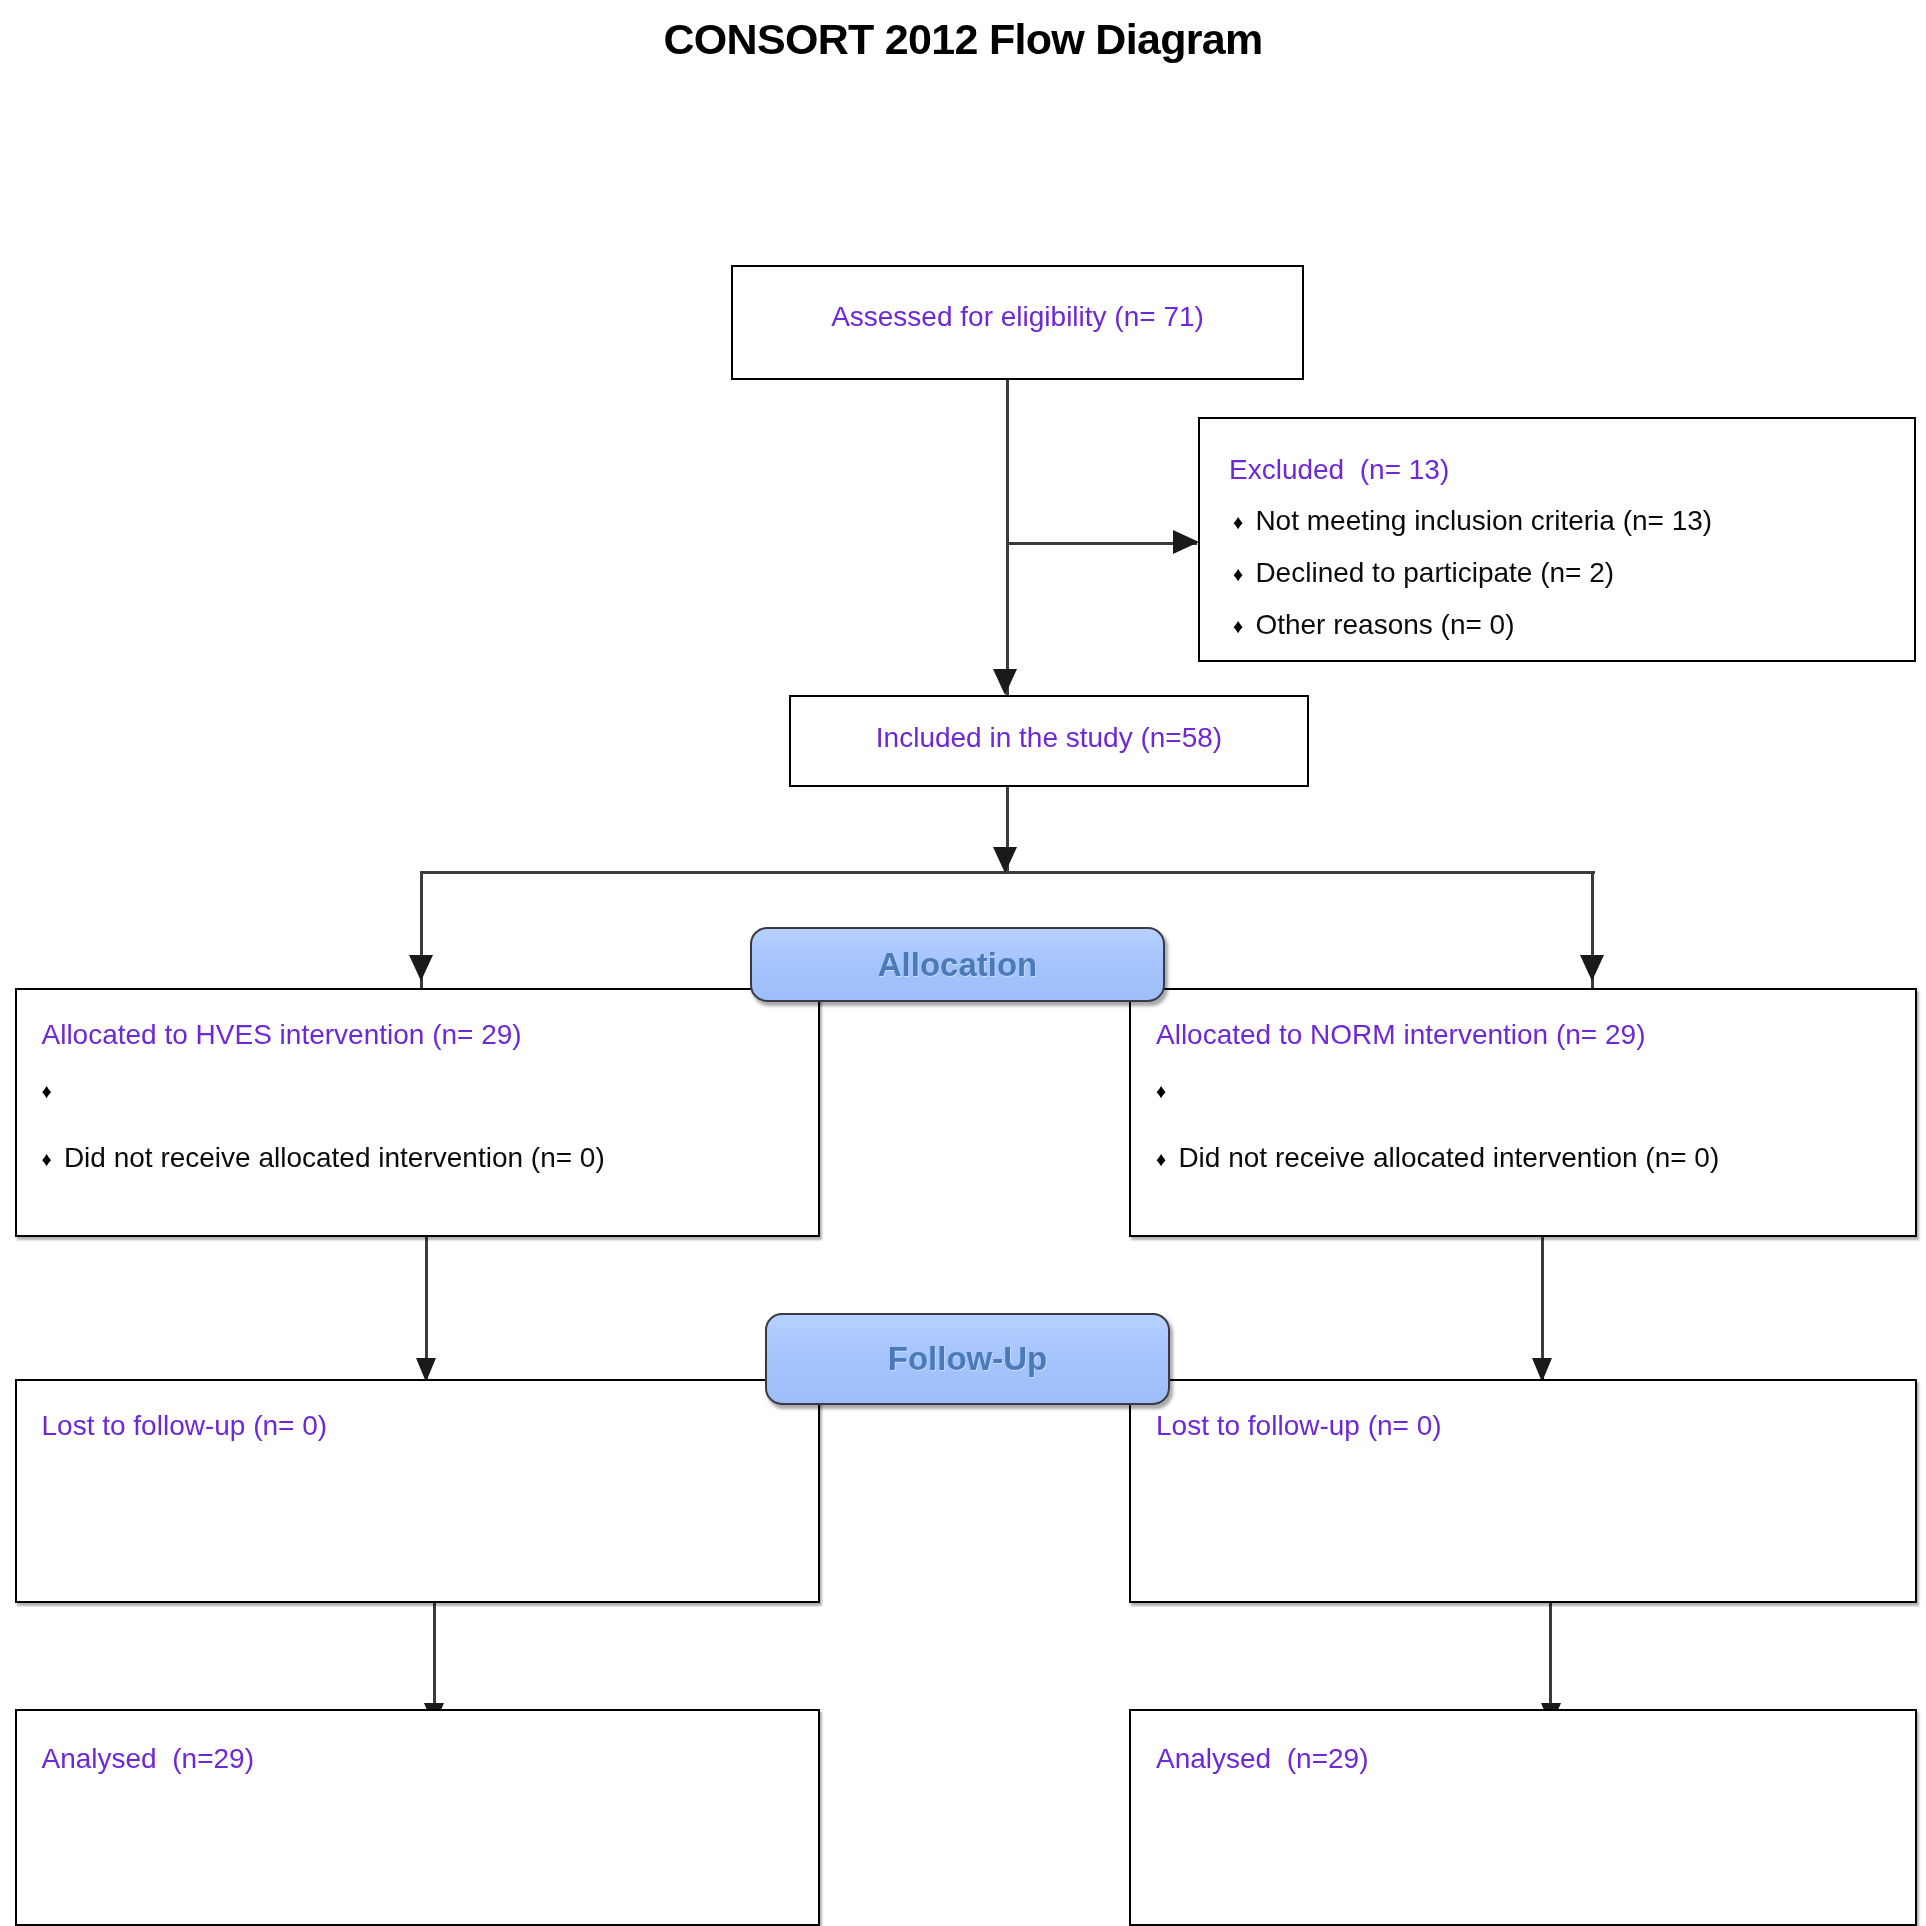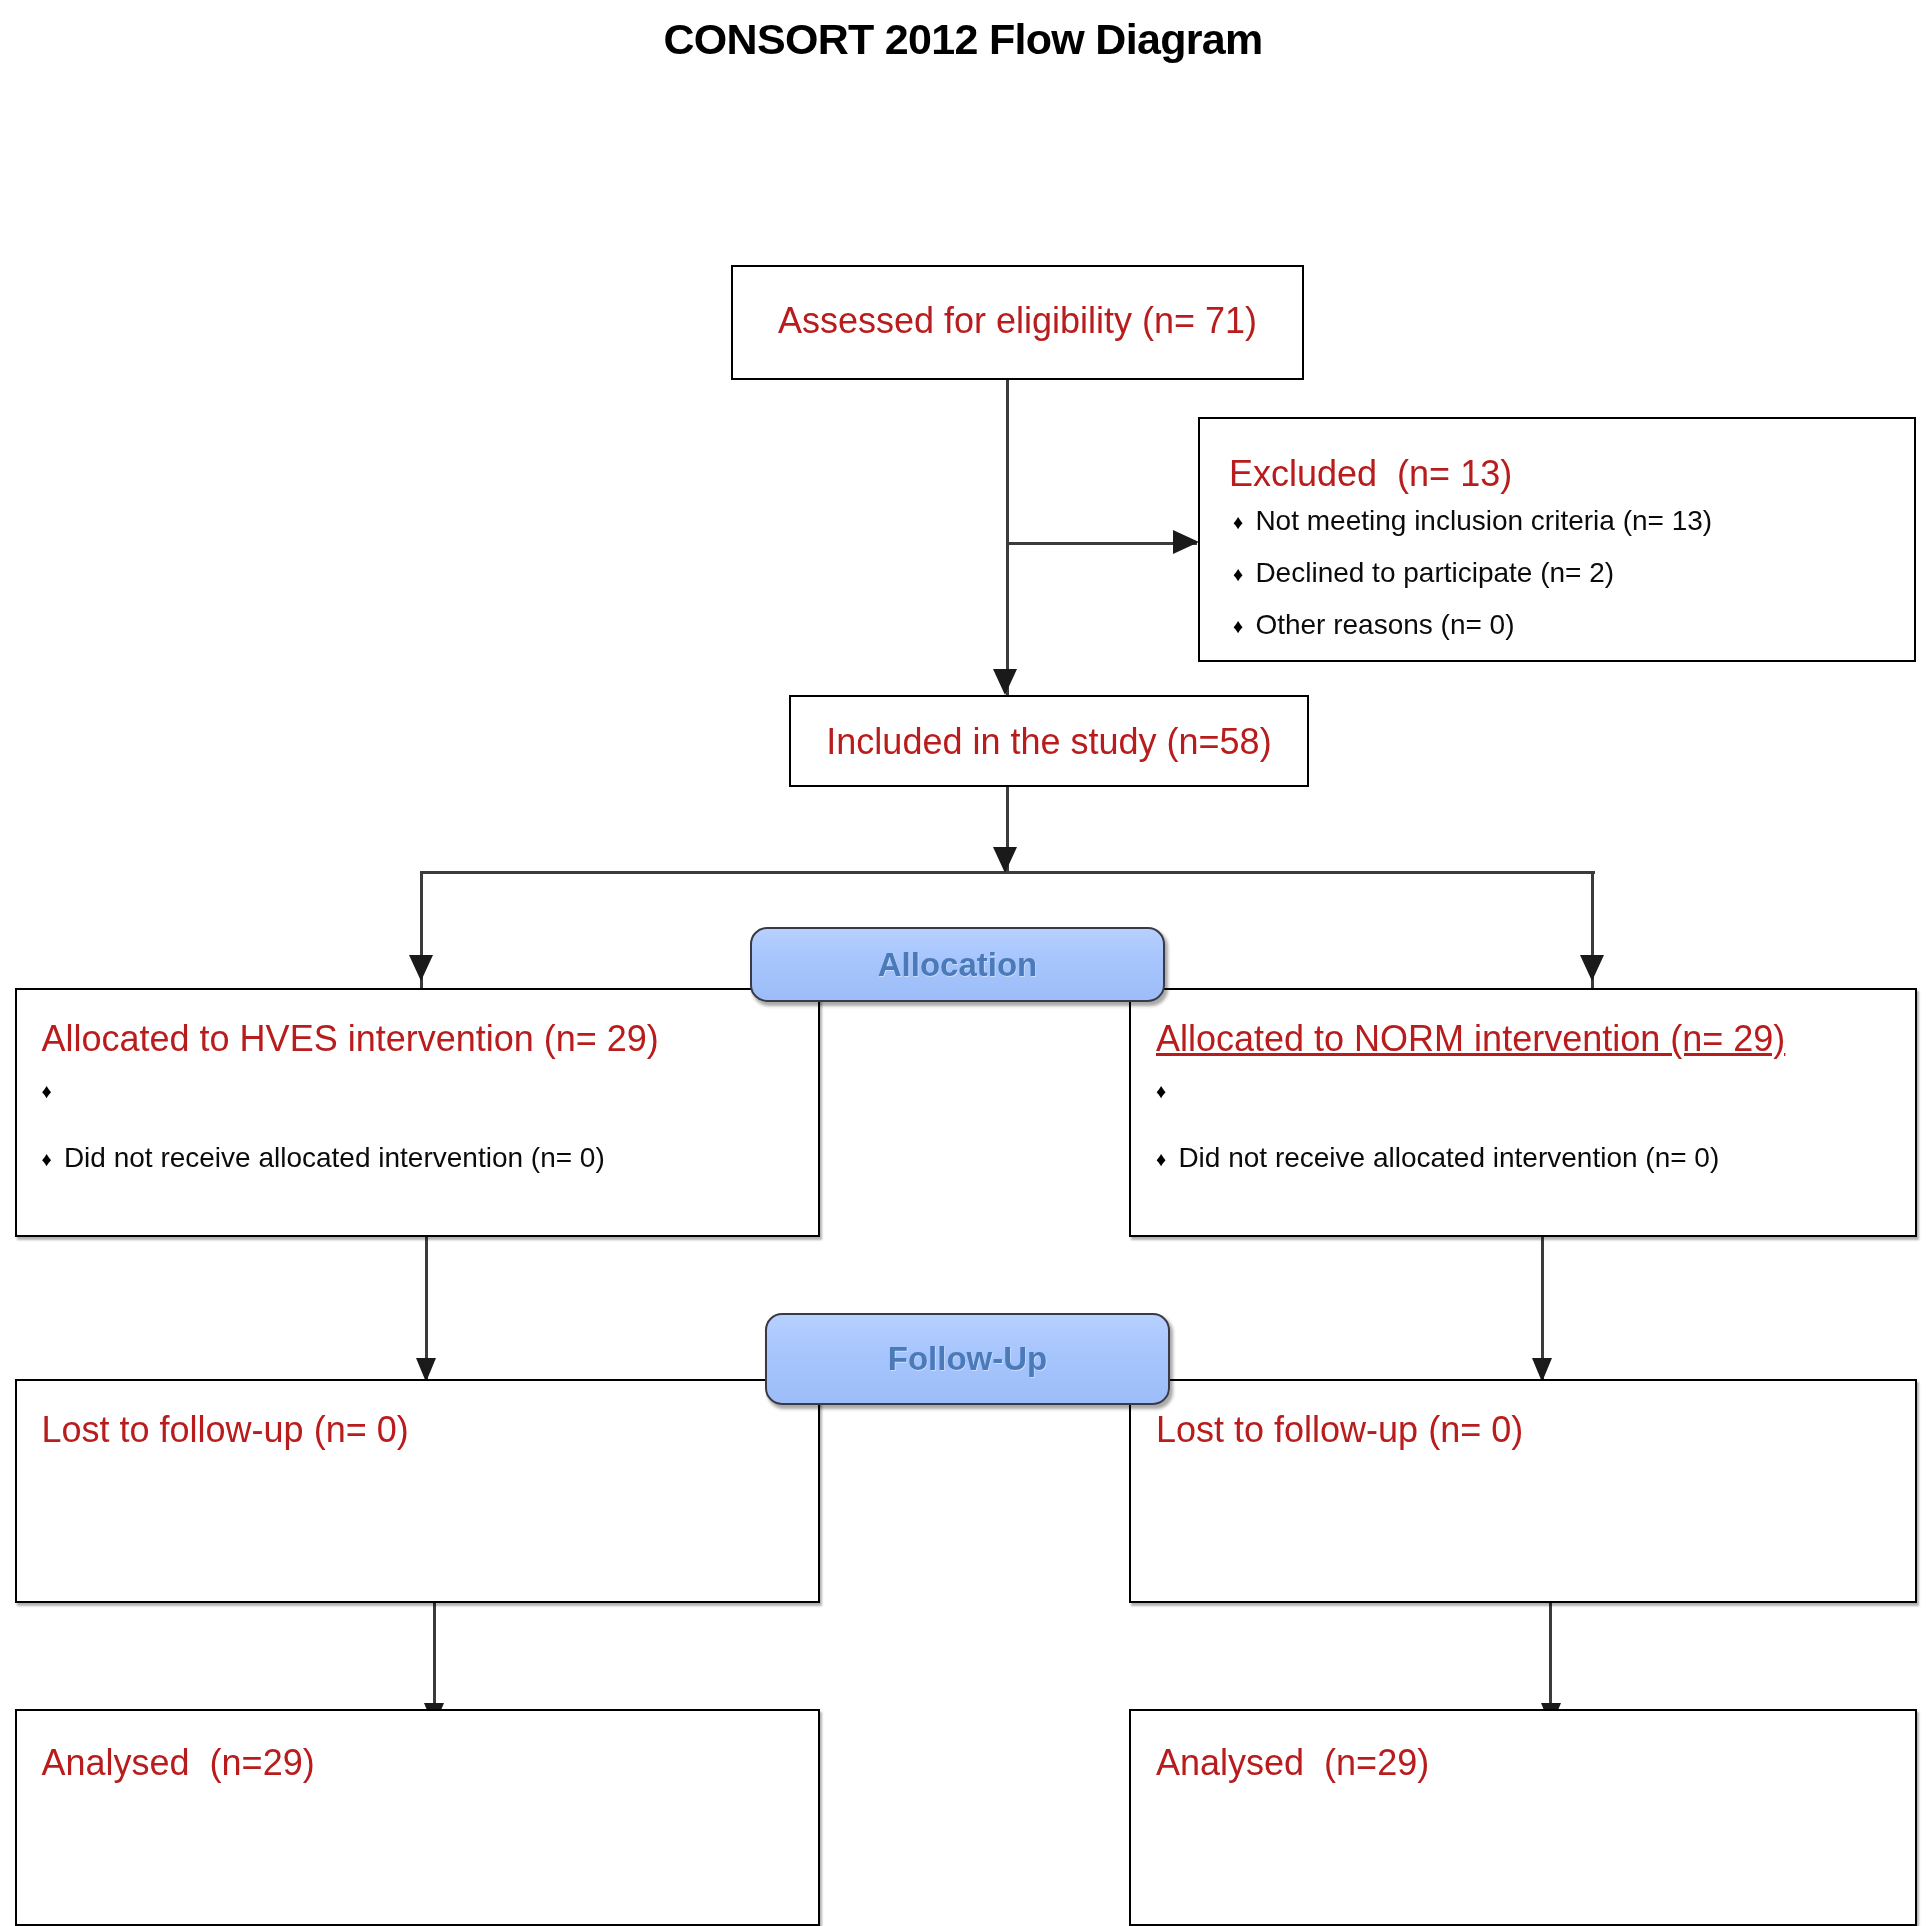--- a/index.html
+++ b/index.html
@@ -53,22 +53,22 @@
     background: #ffffff;
     border: 2px solid #000000;
     box-sizing: border-box;
     z-index: 20;
   }
   .flow-box.shadowed {
     box-shadow: 2px 2.6px 2px rgba(0,0,0,0.30);
   }
   .box-text {
     position: absolute;
-    font-size: 36px;
-    color: #b91c1c;
+    font-size: 28px;
+    color: #6d28d9;
     white-space: pre;
     line-height: 1.06;
   }
   .box-text.centered {
     left: 0;
     width: 100%;
     text-align: center;
   }
 
   
@@ -191,21 +191,21 @@
         <span class="bullet-mark">♦</span>
       </div>
       <div class="bullet-row">
         <span class="bullet-mark">♦</span>
         <span>Did not receive allocated intervention (n= 0)</span>
       </div>
     </div>
   </div>
 
   <div class="flow-box shadowed" style="left:1129px; top:988px; width:788px; height:249px;">
-    <div class="box-text" style="left:25px; top:30px;text-decoration:underline;">Allocated to NORM intervention (n= 29)</div>
+    <div class="box-text" style="left:25px; top:30px;">Allocated to NORM intervention (n= 29)</div>
     <div class="bullet-list" style="left:25px; top:92px;">
       <div class="bullet-row" style="margin-bottom:40px;">
         <span class="bullet-mark">♦</span>
       </div>
       <div class="bullet-row">
         <span class="bullet-mark">♦</span>
         <span>Did not receive allocated intervention (n= 0)</span>
       </div>
     </div>
   </div>

